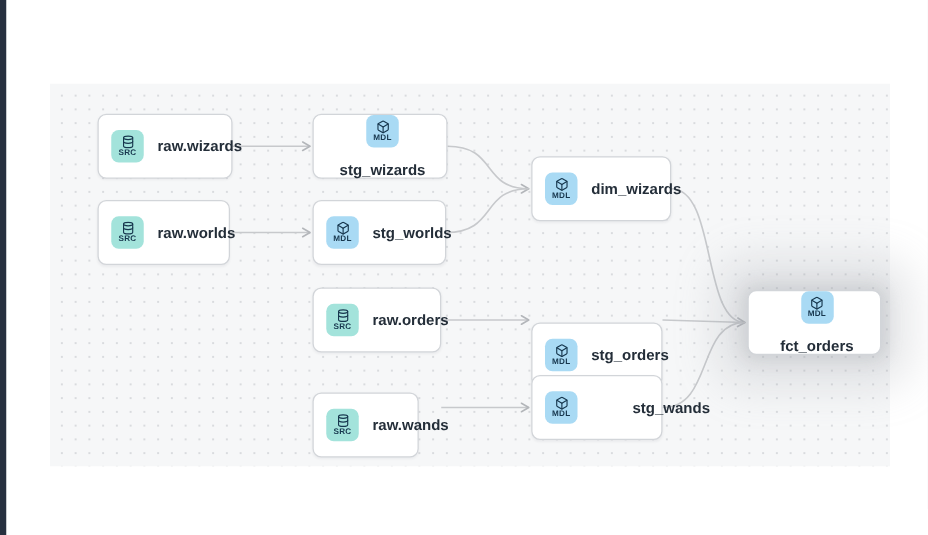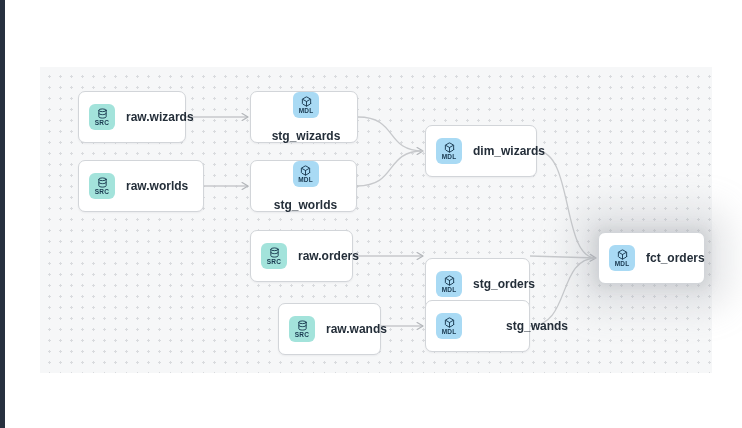--- a/index.html
+++ b/index.html
@@ -26,20 +26,21 @@
     background:var(--node-bg,#ffffff);
     border:1px solid var(--node-border,#d2d5d9);
     border-radius:7px;
     display:flex; align-items:center; gap:11px; padding:0 6px 0 10px;
     box-shadow:0 1px 2px rgba(16,24,40,.05);
     cursor:pointer;
   }
   .node.selected {
     box-shadow:0 0 12px 4px var(--glow,rgba(160,166,173,.28)),
                0 0 34px 24px var(--glow,rgba(160,166,173,.28));
+    flex-direction:column;
   }
   .badge {
     width:26px; height:26px; border-radius:6px; flex:0 0 auto;
     display:flex; flex-direction:column; align-items:center; justify-content:center;
     color:var(--badge-text,#17374e);
   }
   .badge.src { background:var(--src-bg,#a3e3db); }
   .badge.mdl { background:var(--mdl-bg,#a9daf4); }
   .badge-icon { display:block; line-height:0; }
   .badge-icon svg { width:11px; height:11px; stroke:currentColor; fill:none;
@@ -92,34 +93,34 @@
           <svg viewBox="0 0 24 24">
             <path d="M21 16V8a2 2 0 0 0-1-1.73l-7-4a2 2 0 0 0-2 0l-7 4A2 2 0 0 0 3 8v8a2 2 0 0 0 1 1.73l7 4a2 2 0 0 0 2 0l7-4A2 2 0 0 0 21 16z"></path>
             <polyline points="3.27 6.96 12 12.01 20.73 6.96"></polyline>
             <line x1="12" y1="22.08" x2="12" y2="12"></line>
           </svg>
         </span>
         <span class="badge-label">MDL</span>
       </span>
       <span class="node-label">stg_wizards</span>
     </div>
-    <div class="node" style="left: 38px; top: 93px; width: 126px; height: 52px;">
+    <div class="node" style="left: 38px; top: 93px; width: 106px; height: 52px;">
       <span class="badge src">
         <span class="badge-icon">
           <svg viewBox="0 0 24 24">
             <ellipse cx="12" cy="5" rx="8" ry="3"></ellipse>
             <path d="M4 5v14c0 1.7 3.6 3 8 3s8-1.3 8-3V5"></path>
             <path d="M4 11.5c0 1.7 3.6 3 8 3s8-1.3 8-3"></path>
           </svg>
         </span>
         <span class="badge-label">SRC</span>
       </span>
       <span class="node-label">raw.worlds</span>
     </div>
-    <div class="node" style="left: 210px; top: 93px; width: 107px; height: 52px; flex-direction: column;">
+    <div class="node" style="left: 210px; top: 93px; width: 107px; height: 52px;">
       <span class="badge mdl">
         <span class="badge-icon">
           <svg viewBox="0 0 24 24">
             <path d="M21 16V8a2 2 0 0 0-1-1.73l-7-4a2 2 0 0 0-2 0l-7 4A2 2 0 0 0 3 8v8a2 2 0 0 0 1 1.73l7 4a2 2 0 0 0 2 0l7-4A2 2 0 0 0 21 16z"></path>
             <polyline points="3.27 6.96 12 12.01 20.73 6.96"></polyline>
             <line x1="12" y1="22.08" x2="12" y2="12"></line>
           </svg>
         </span>
         <span class="badge-label">MDL</span>
       </span>
@@ -157,21 +158,21 @@
           <svg viewBox="0 0 24 24">
             <path d="M21 16V8a2 2 0 0 0-1-1.73l-7-4a2 2 0 0 0-2 0l-7 4A2 2 0 0 0 3 8v8a2 2 0 0 0 1 1.73l7 4a2 2 0 0 0 2 0l7-4A2 2 0 0 0 21 16z"></path>
             <polyline points="3.27 6.96 12 12.01 20.73 6.96"></polyline>
             <line x1="12" y1="22.08" x2="12" y2="12"></line>
           </svg>
         </span>
         <span class="badge-label">MDL</span>
       </span>
       <span class="node-label">stg_orders</span>
     </div>
-    <div class="node" style="left: 210px; top: 236px; width: 103px; height: 52px; margin-left: 28px;">
+    <div class="node" style="left: 210px; top: 247px; width: 85px; height: 52px;">
       <span class="badge src">
         <span class="badge-icon">
           <svg viewBox="0 0 24 24">
             <ellipse cx="12" cy="5" rx="8" ry="3"></ellipse>
             <path d="M4 5v14c0 1.7 3.6 3 8 3s8-1.3 8-3V5"></path>
             <path d="M4 11.5c0 1.7 3.6 3 8 3s8-1.3 8-3"></path>
           </svg>
         </span>
         <span class="badge-label">SRC</span>
       </span>

